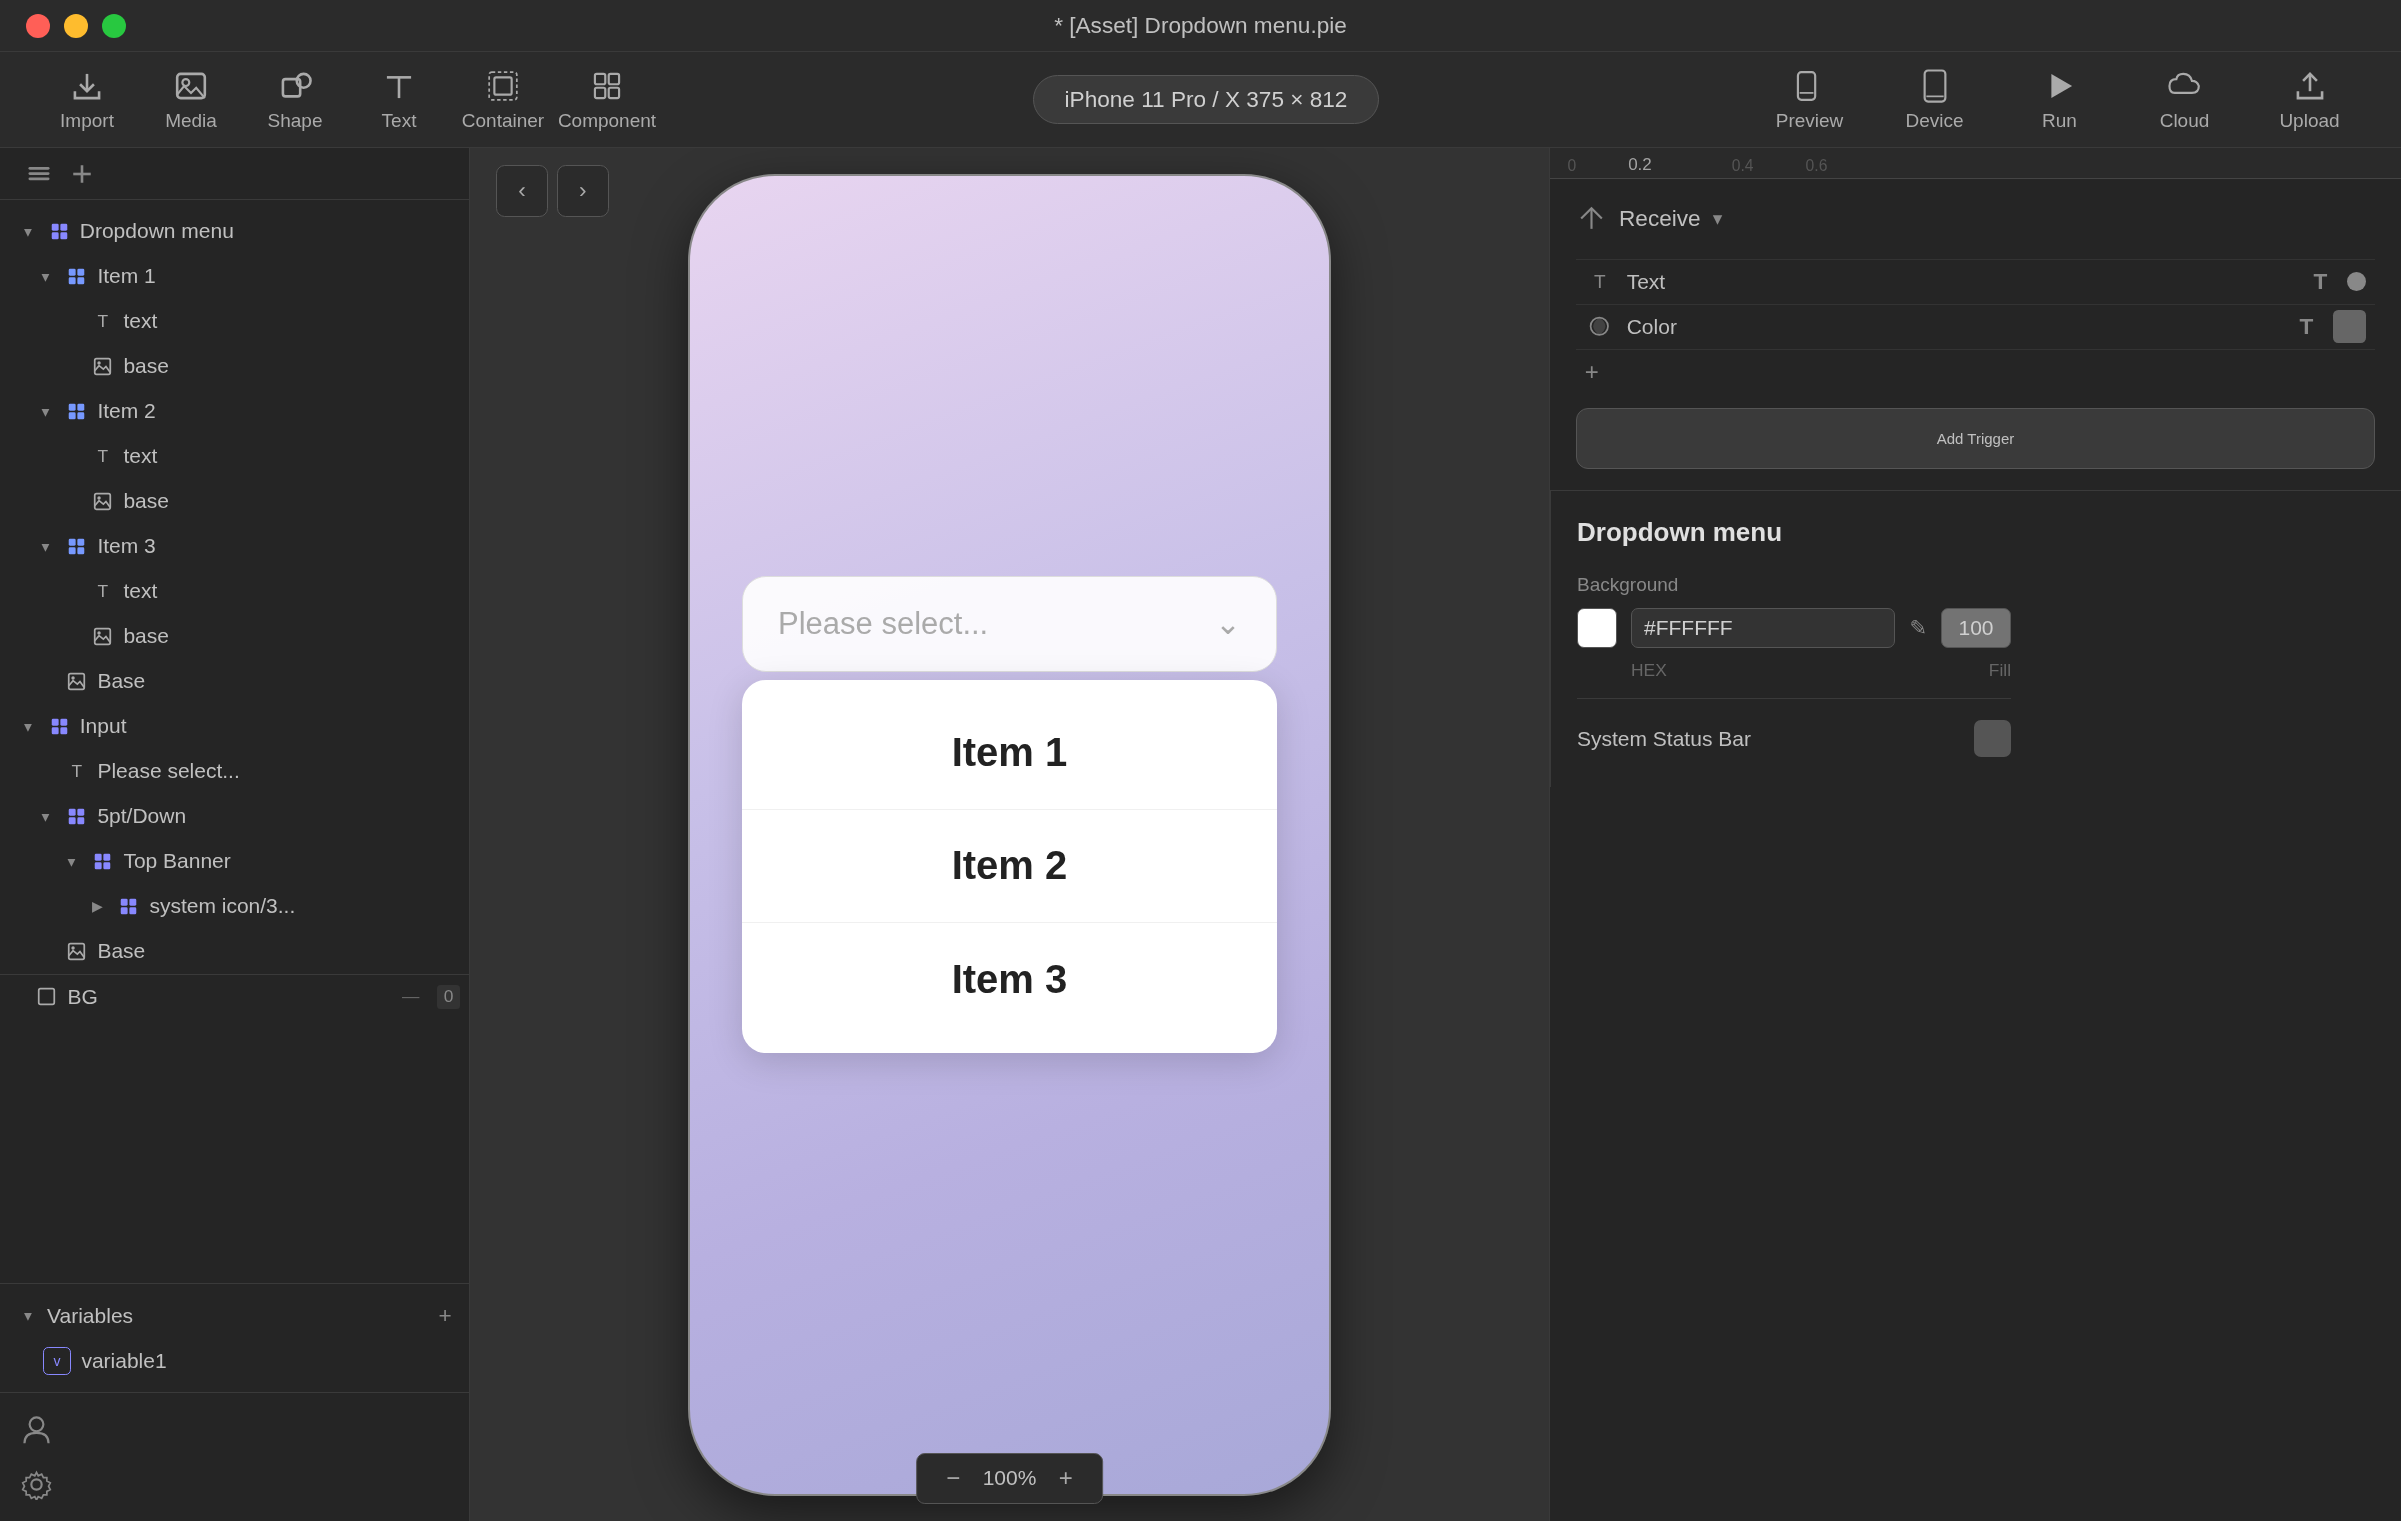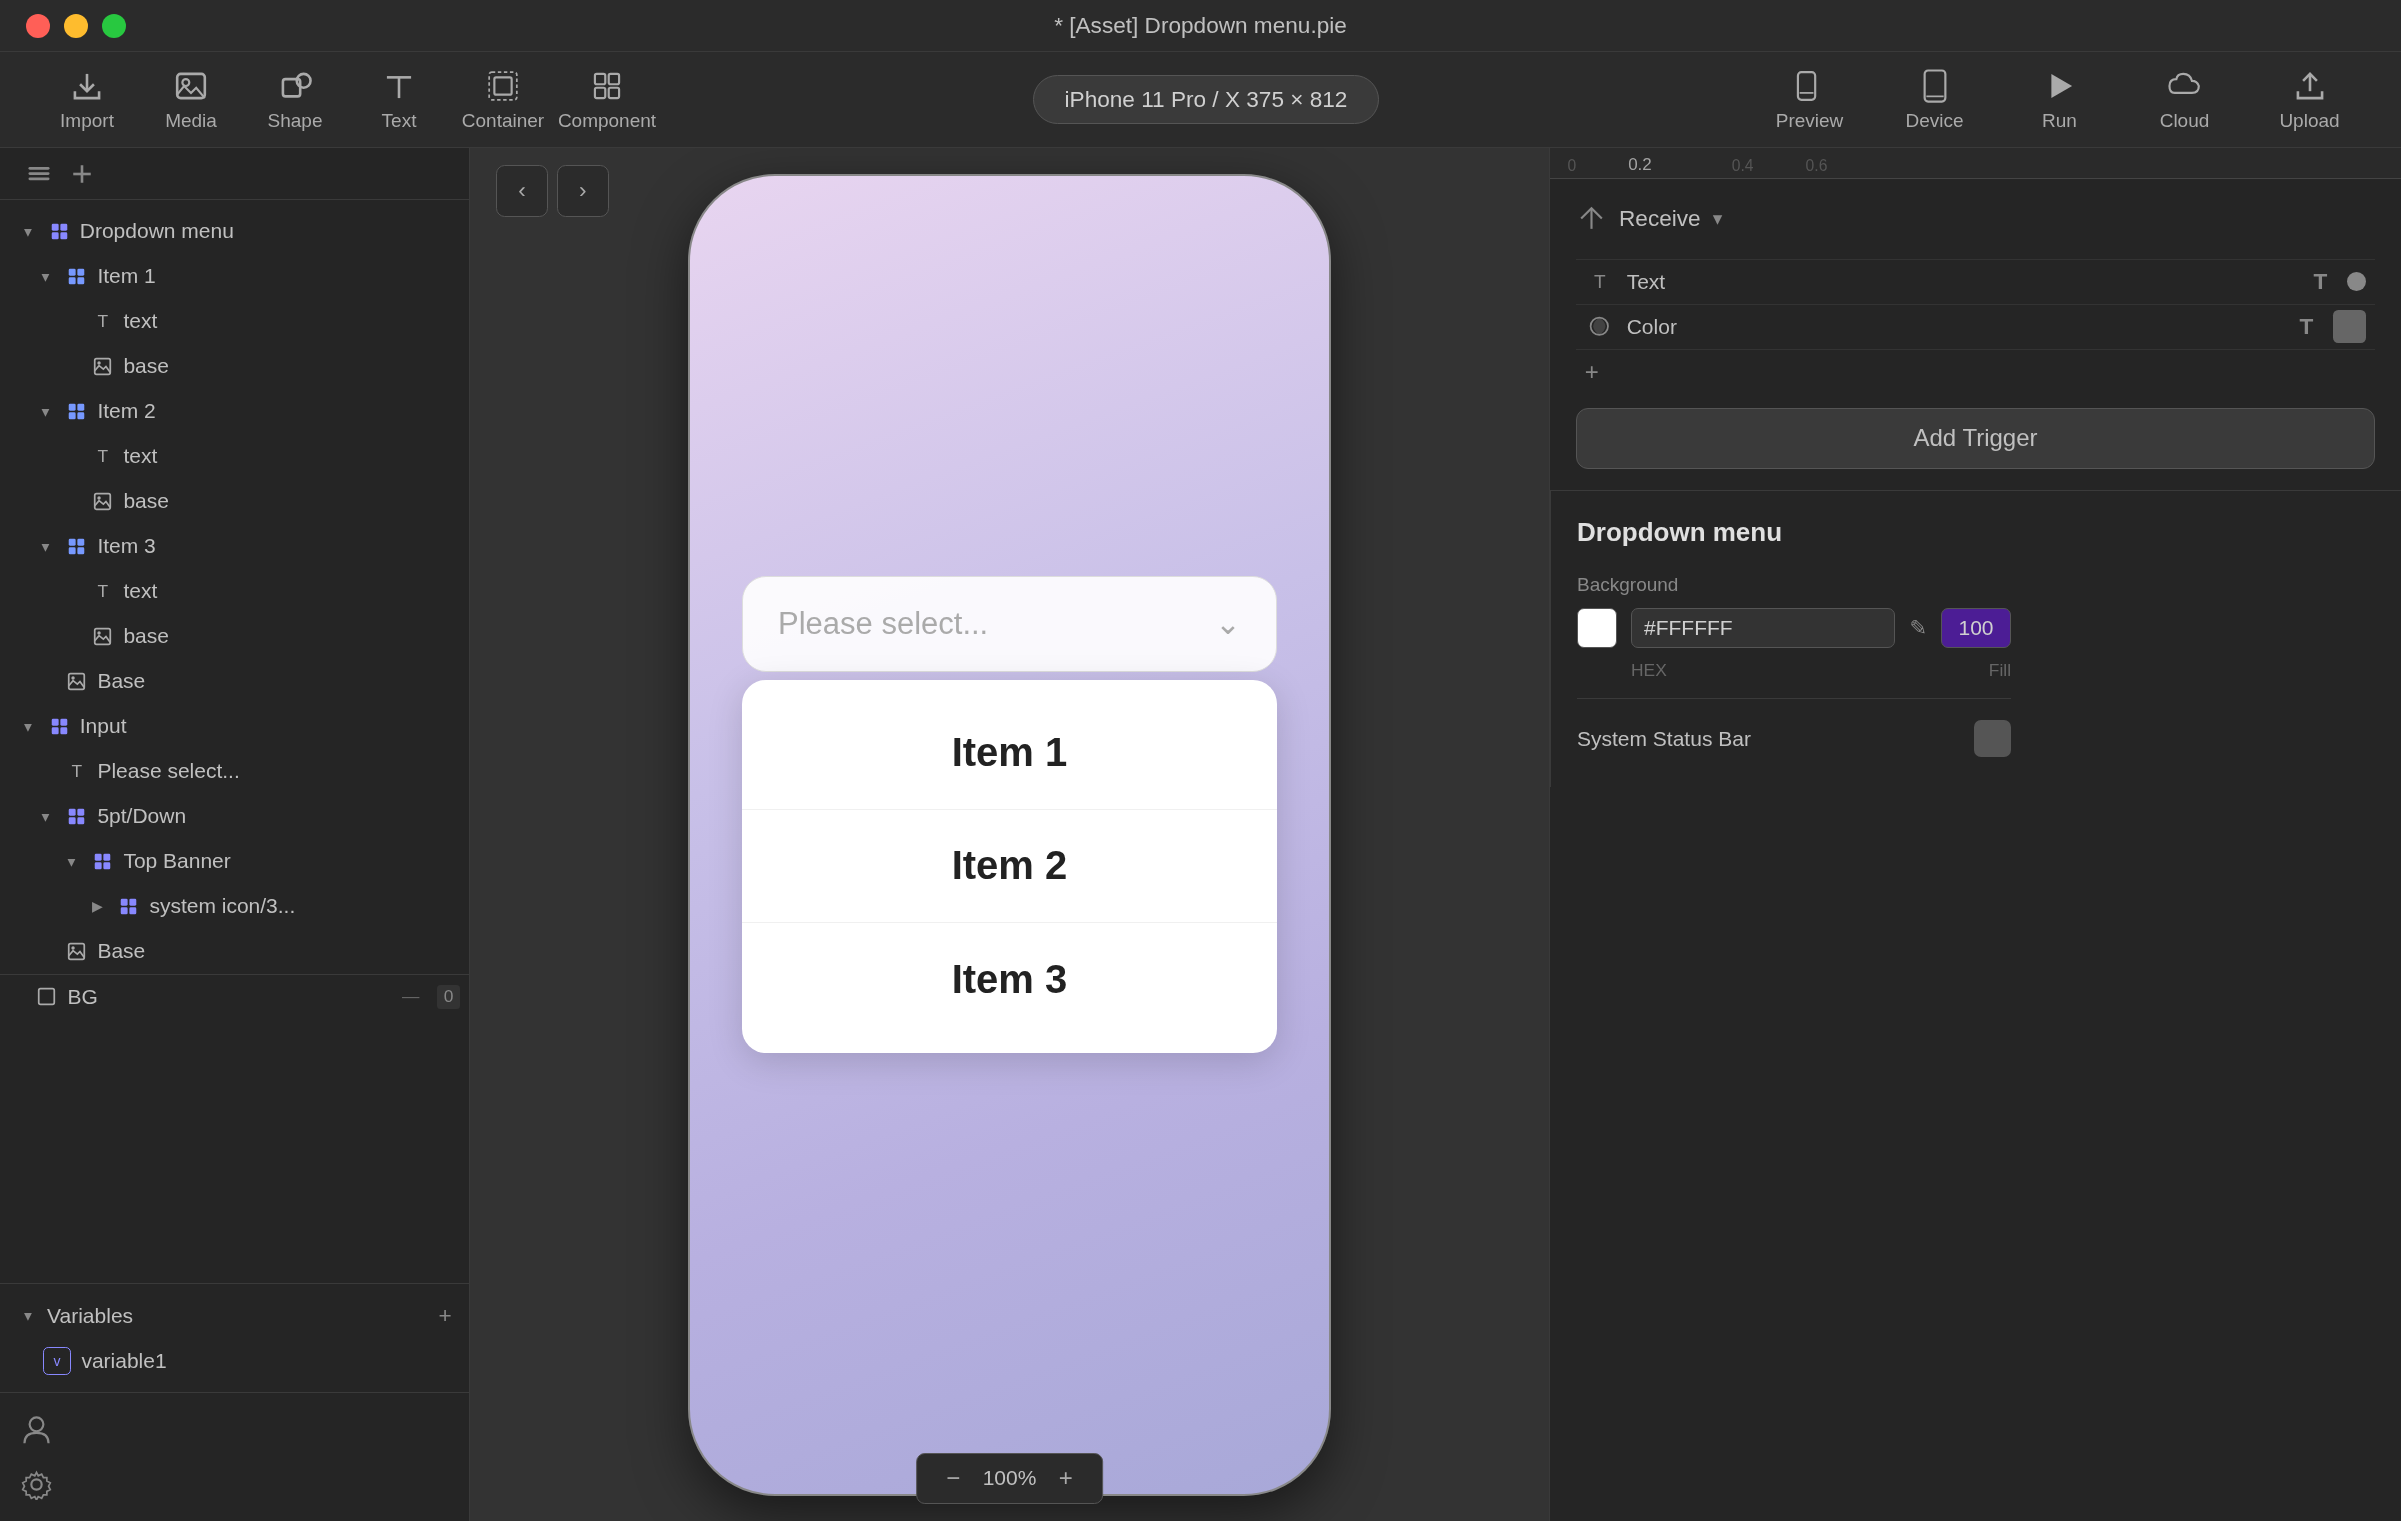--- a/index.html
+++ b/index.html
@@ -385,21 +385,21 @@
     .add-trigger-btn {
       width: 100%;
       margin-top: 14px;
       height: 61px;
       background: #3a3a3a;
       border: 0.9px solid #555;
       border-radius: 12px;
       display: flex;
       align-items: center;
       justify-content: center;
-      font-size: 24px;
+      font-size: 15px;
       color: #c0c0c0;
       cursor: pointer;
     }
 
     
     .properties-panel {
       width: 487px;
       background: #252525;
       border-left: 0.9px solid #3a3a3a;
       padding: 26px;
@@ -441,21 +441,21 @@
       font-size: 21px;
       color: #d0d0d0;
     }
     .pencil-icon {
       color: #888;
       font-size: 21px;
       cursor: pointer;
     }
     .opacity-field {
       width: 70px;
-      background: #4c1d95;
+      background: #737373;
       border: 0.9px solid #555;
       border-radius: 7px;
       height: 40px;
       display: flex;
       align-items: center;
       justify-content: center;
       font-size: 21px;
       color: #d0d0d0;
     }
     .sub-labels {

